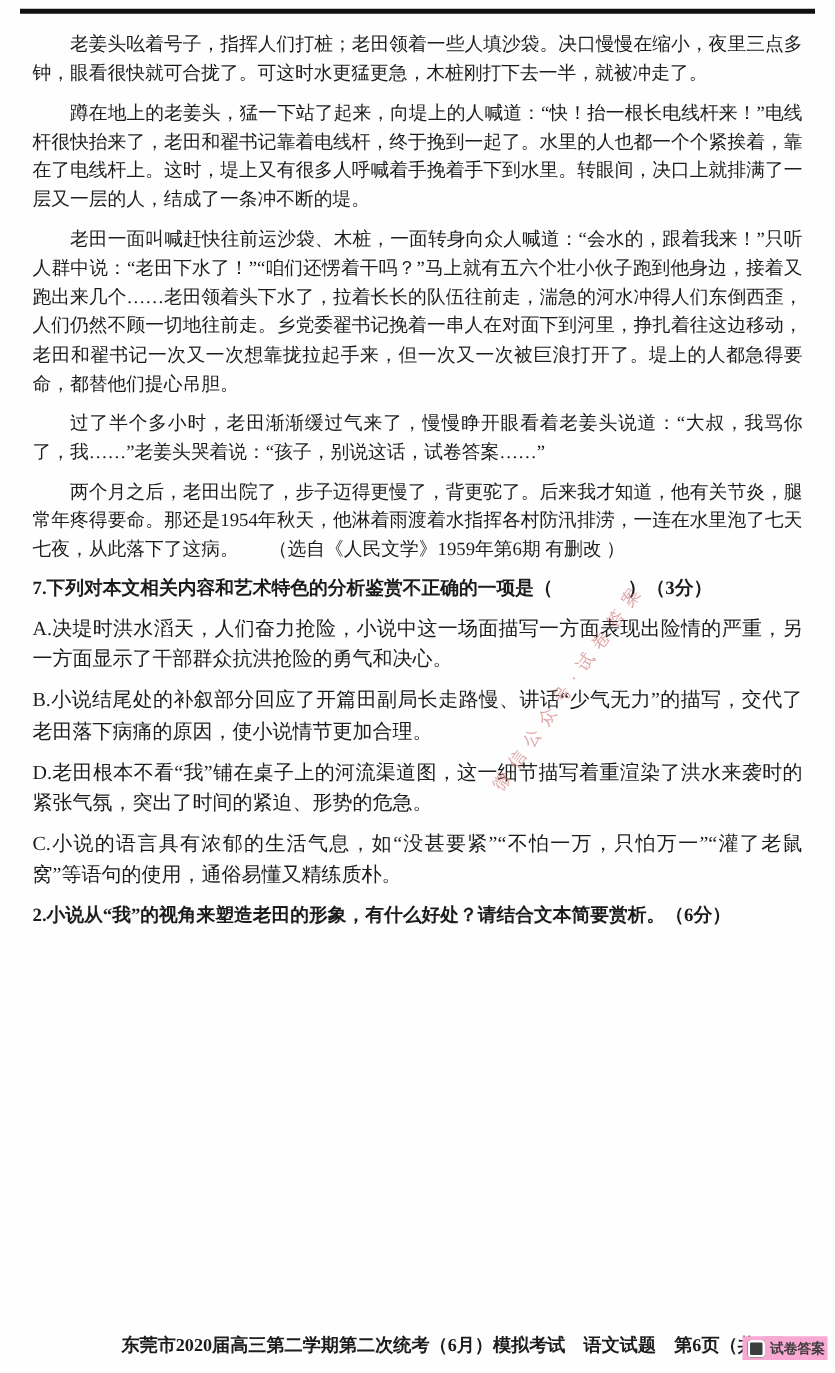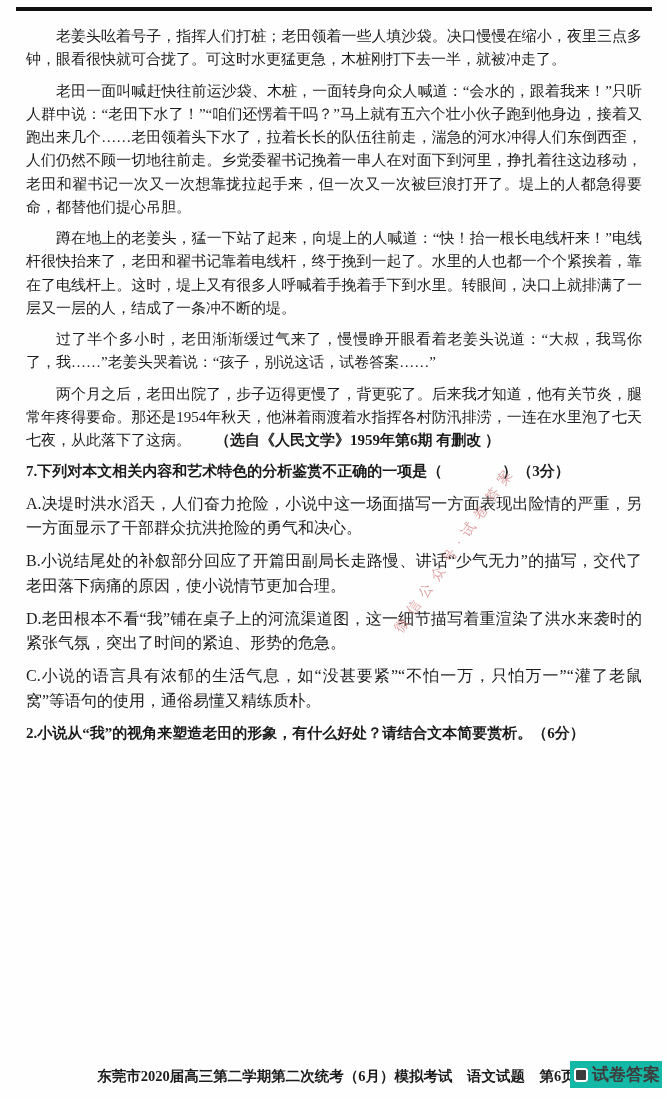--- a/index.html
+++ b/index.html
@@ -21,21 +21,21 @@
     padding: 14px 26px 0 26px;
   }
   .para {
     margin: 0 0 8px 0;
     font-size: 15px;
     line-height: 1.55;
     text-indent: 2em;
     text-align: justify;
   }
   .source-note {
-    font-weight: bold;
+    font-weight: normal;
     margin-left: 1.6em;
     text-indent: 0;
   }
   .stem {
     margin: 4px 0 8px 0;
     font-size: 15px;
     line-height: 1.55;
     font-weight: bold;
     text-align: justify;
   }
@@ -68,25 +68,25 @@
     white-space: nowrap;
     pointer-events: none;
   }
   .corner-watermark {
     position: absolute;
     right: 6px;
     bottom: 10px;
     display: flex;
     align-items: center;
     gap: 4px;
-    background: #14b8a6;
+    background: #f9a8d4;
     padding: 2px 2px 2px 4px;
     color: #3d3d3d;
     font-weight: bold;
-    font-size: 17px;
+    font-size: 11px;
   }
   .corner-logo {
     display: inline-block;
     width: 14px;
     height: 14px;
     background: #3d3d3d;
     border-radius: 3px;
     box-shadow: inset 0 0 0 2px #fefefe, inset 0 0 0 4px #3d3d3d;
   }
 </style>
@@ -94,22 +94,22 @@
 <body>
 
 <div class="page">
 
   <div class="top-rule"></div>
 
   <div class="watermark-diagonal">微信公众号·试卷答案</div>
 
   <div class="content">
     <p class="para">老姜头吆着号子，指挥人们打桩；老田领着一些人填沙袋。决口慢慢在缩小，夜里三点多钟，眼看很快就可合拢了。可这时水更猛更急，木桩刚打下去一半，就被冲走了。</p>
+    <p class="para">蹲在地上的老姜头，猛一下站了起来，向堤上的人喊道：“快！抬一根长电线杆来！”电线杆很快抬来了，老田和翟书记靠着电线杆，终于挽到一起了。水里的人也都一个个紧挨着，靠在了电线杆上。这时，堤上又有很多人呼喊着手挽着手下到水里。转眼间，决口上就排满了一层又一层的人，结成了一条冲不断的堤。</p>
     <p class="para">老田一面叫喊赶快往前运沙袋、木桩，一面转身向众人喊道：“会水的，跟着我来！”只听人群中说：“老田下水了！”“咱们还愣着干吗？”马上就有五六个壮小伙子跑到他身边，接着又跑出来几个……老田领着头下水了，拉着长长的队伍往前走，湍急的河水冲得人们东倒西歪，人们仍然不顾一切地往前走。乡党委翟书记挽着一串人在对面下到河里，挣扎着往这边移动，老田和翟书记一次又一次想靠拢拉起手来，但一次又一次被巨浪打开了。堤上的人都急得要命，都替他们提心吊胆。</p>
-    <p class="para">蹲在地上的老姜头，猛一下站了起来，向堤上的人喊道：“快！抬一根长电线杆来！”电线杆很快抬来了，老田和翟书记靠着电线杆，终于挽到一起了。水里的人也都一个个紧挨着，靠在了电线杆上。这时，堤上又有很多人呼喊着手挽着手下到水里。转眼间，决口上就排满了一层又一层的人，结成了一条冲不断的堤。</p>
     <p class="para">过了半个多小时，老田渐渐缓过气来了，慢慢睁开眼看着老姜头说道：“大叔，我骂你了，我……”老姜头哭着说：“孩子，别说这话，试卷答案……”</p>
     <p class="para"><span>两个月之后，老田出院了，步子迈得更慢了，背更驼了。后来我才知道，他有关节炎，腿常年疼得要命。那还是1954年秋天，他淋着雨渡着水指挥各村防汛排涝，一连在水里泡了七天七夜，从此落下了这病。</span><span class="source-note">（选自《人民文学》1959年第6期 有删改 ）</span></p>
 
     <p class="stem">7.下列对本文相关内容和艺术特色的分析鉴赏不正确的一项是（　　　　）（3分）</p>
     <p class="option">A.决堤时洪水滔天，人们奋力抢险，小说中这一场面描写一方面表现出险情的严重，另一方面显示了干部群众抗洪抢险的勇气和决心。</p>
     <p class="option">B.小说结尾处的补叙部分回应了开篇田副局长走路慢、讲话“少气无力”的描写，交代了老田落下病痛的原因，使小说情节更加合理。</p>
     <p class="option">D.老田根本不看“我”铺在桌子上的河流渠道图，这一细节描写着重渲染了洪水来袭时的紧张气氛，突出了时间的紧迫、形势的危急。</p>
     <p class="option">C.小说的语言具有浓郁的生活气息，如“没甚要紧”“不怕一万，只怕万一”“灌了老鼠窝”等语句的使用，通俗易懂又精练质朴。</p>
 
     <p class="stem">2.小说从“我”的视角来塑造老田的形象，有什么好处？请结合文本简要赏析。（6分）</p>

